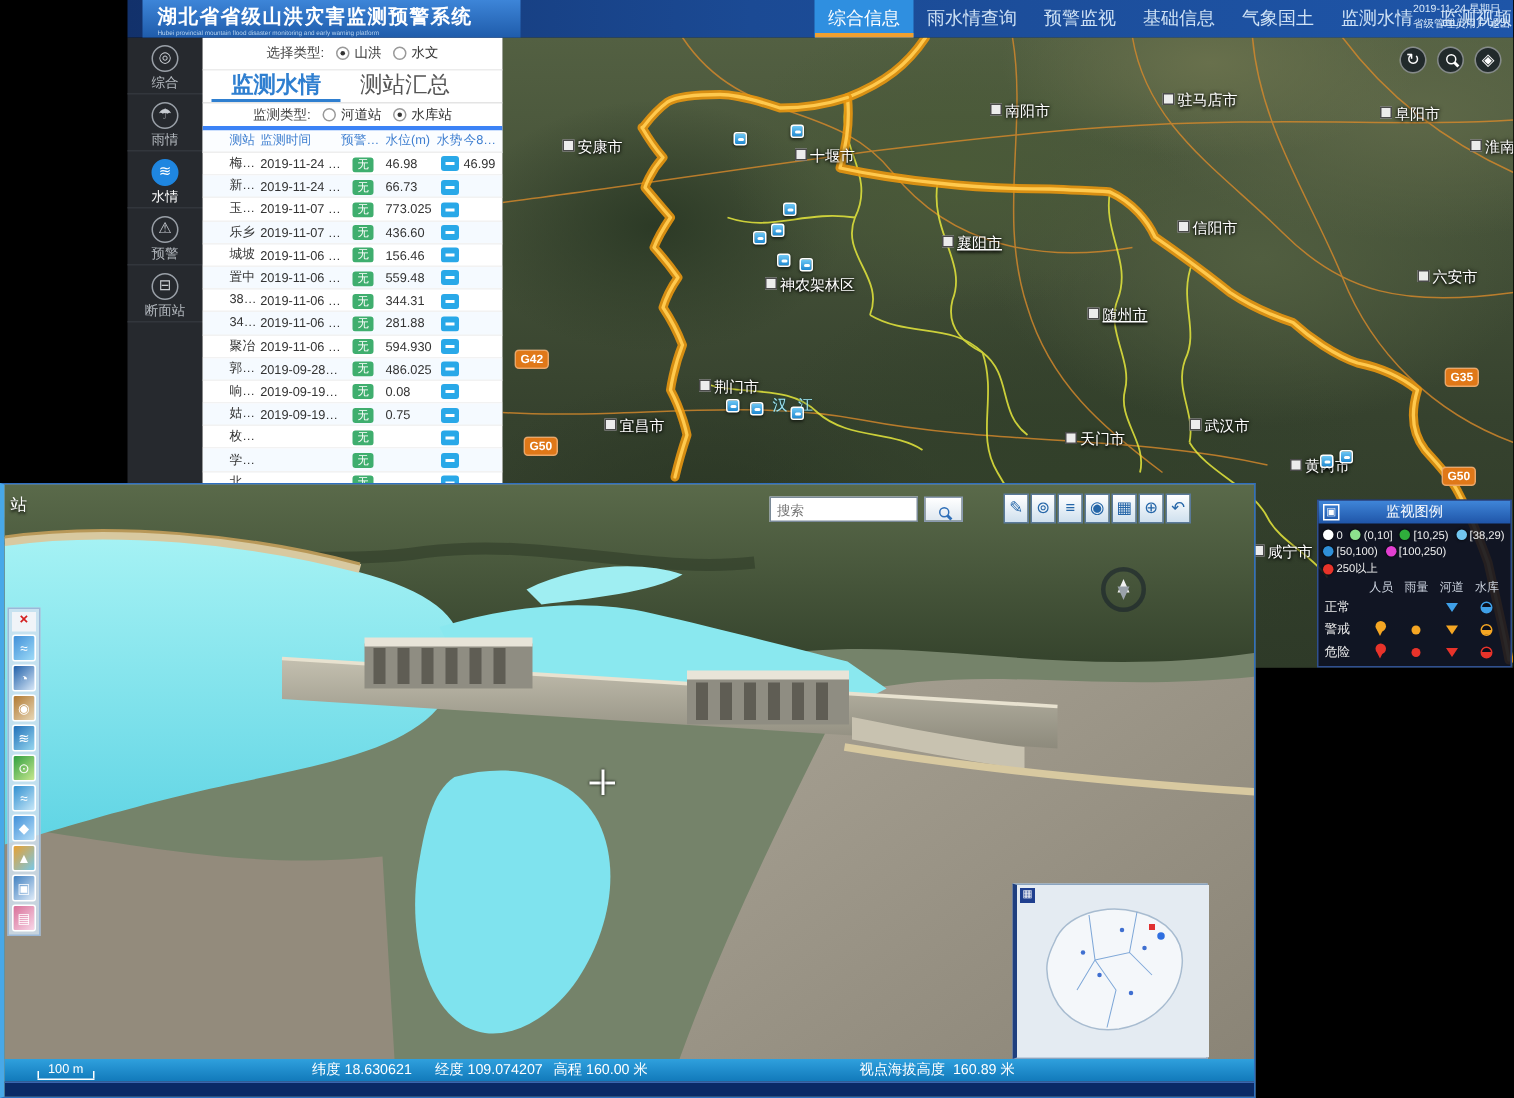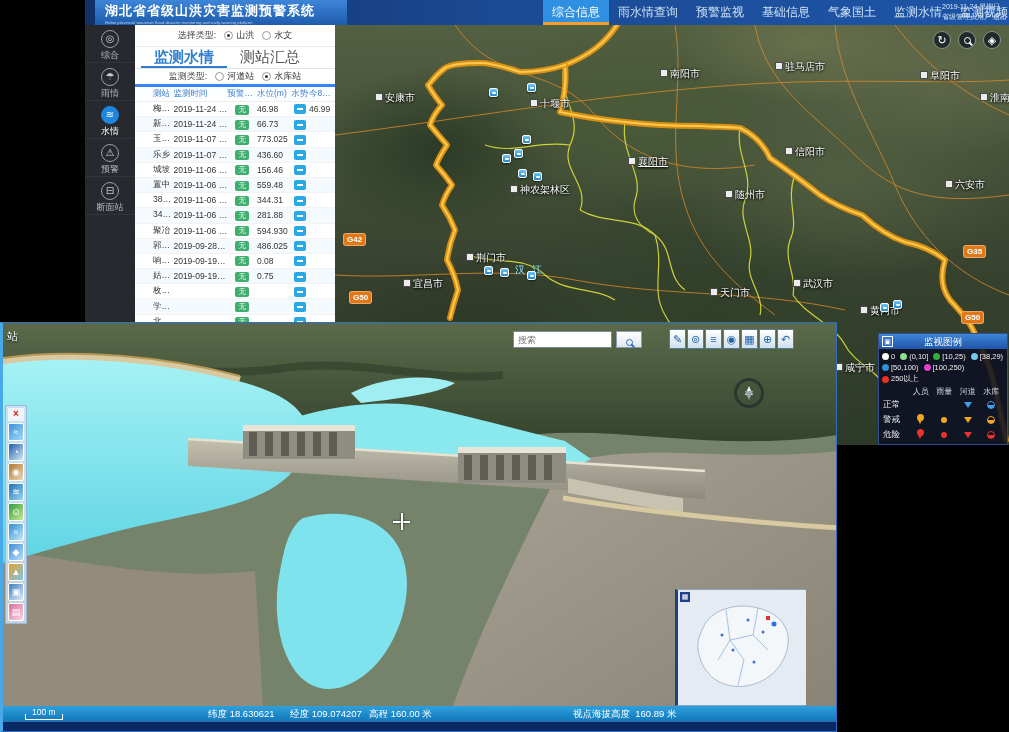--- a/index.html
+++ b/index.html
@@ -168,21 +168,21 @@
 
     <span class="city" style="left: 40px; top: 66px; position: absolute;">安康市</span>
         <span class="city" style="left: 195px; top: 72px; position: absolute;">十堰市</span>
         <span class="city" style="left: 325px; top: 42px; position: absolute;">南阳市</span>
         <span class="city" style="left: 440px; top: 35px; position: absolute;">驻马店市</span>
         <span class="city" style="left: 585px; top: 44px; position: absolute; font-family: Liberation Mono, monospace;">阜阳市</span>
         <span class="city" style="left: 645px; top: 66px; position: absolute;">淮南市</span>
         <span class="city" style="left: 450px; top: 120px; position: absolute;">信阳市</span>
         <span class="city" style="left: 610px; top: 153px; position: absolute;">六安市</span>
         <span class="city" style="left: 293px; top: 130px; position: absolute; text-decoration: underline;">襄阳市</span>
-        <span class="city" style="left: 390px; top: 163px; position: absolute;">随州市</span>
+        <span class="city" style="left: 390px; top: 178px; position: absolute; text-decoration: underline;">随州市</span>
         <span class="city" style="left: 175px; top: 158px; position: absolute;">神农架林区</span>
         <span class="city" style="left: 131px; top: 226px; position: absolute;">荆门市</span>
         <span class="city" style="left: 68px; top: 252px; position: absolute; font-family: Liberation Mono, monospace;">宜昌市</span>
         <span class="city" style="left: 375px; top: 261px; position: absolute;">天门市</span>
         <span class="city" style="left: 458px; top: 252px; position: absolute;">武汉市</span>
         <span class="city" style="left: 525px; top: 279px; position: absolute;">黄冈市</span>
         <span class="city" style="left: 500px; top: 336px; position: absolute;">咸宁市</span>
       </div>
     <span class="river" style="left:180px;top:238px">汉江</span>
     <div>

